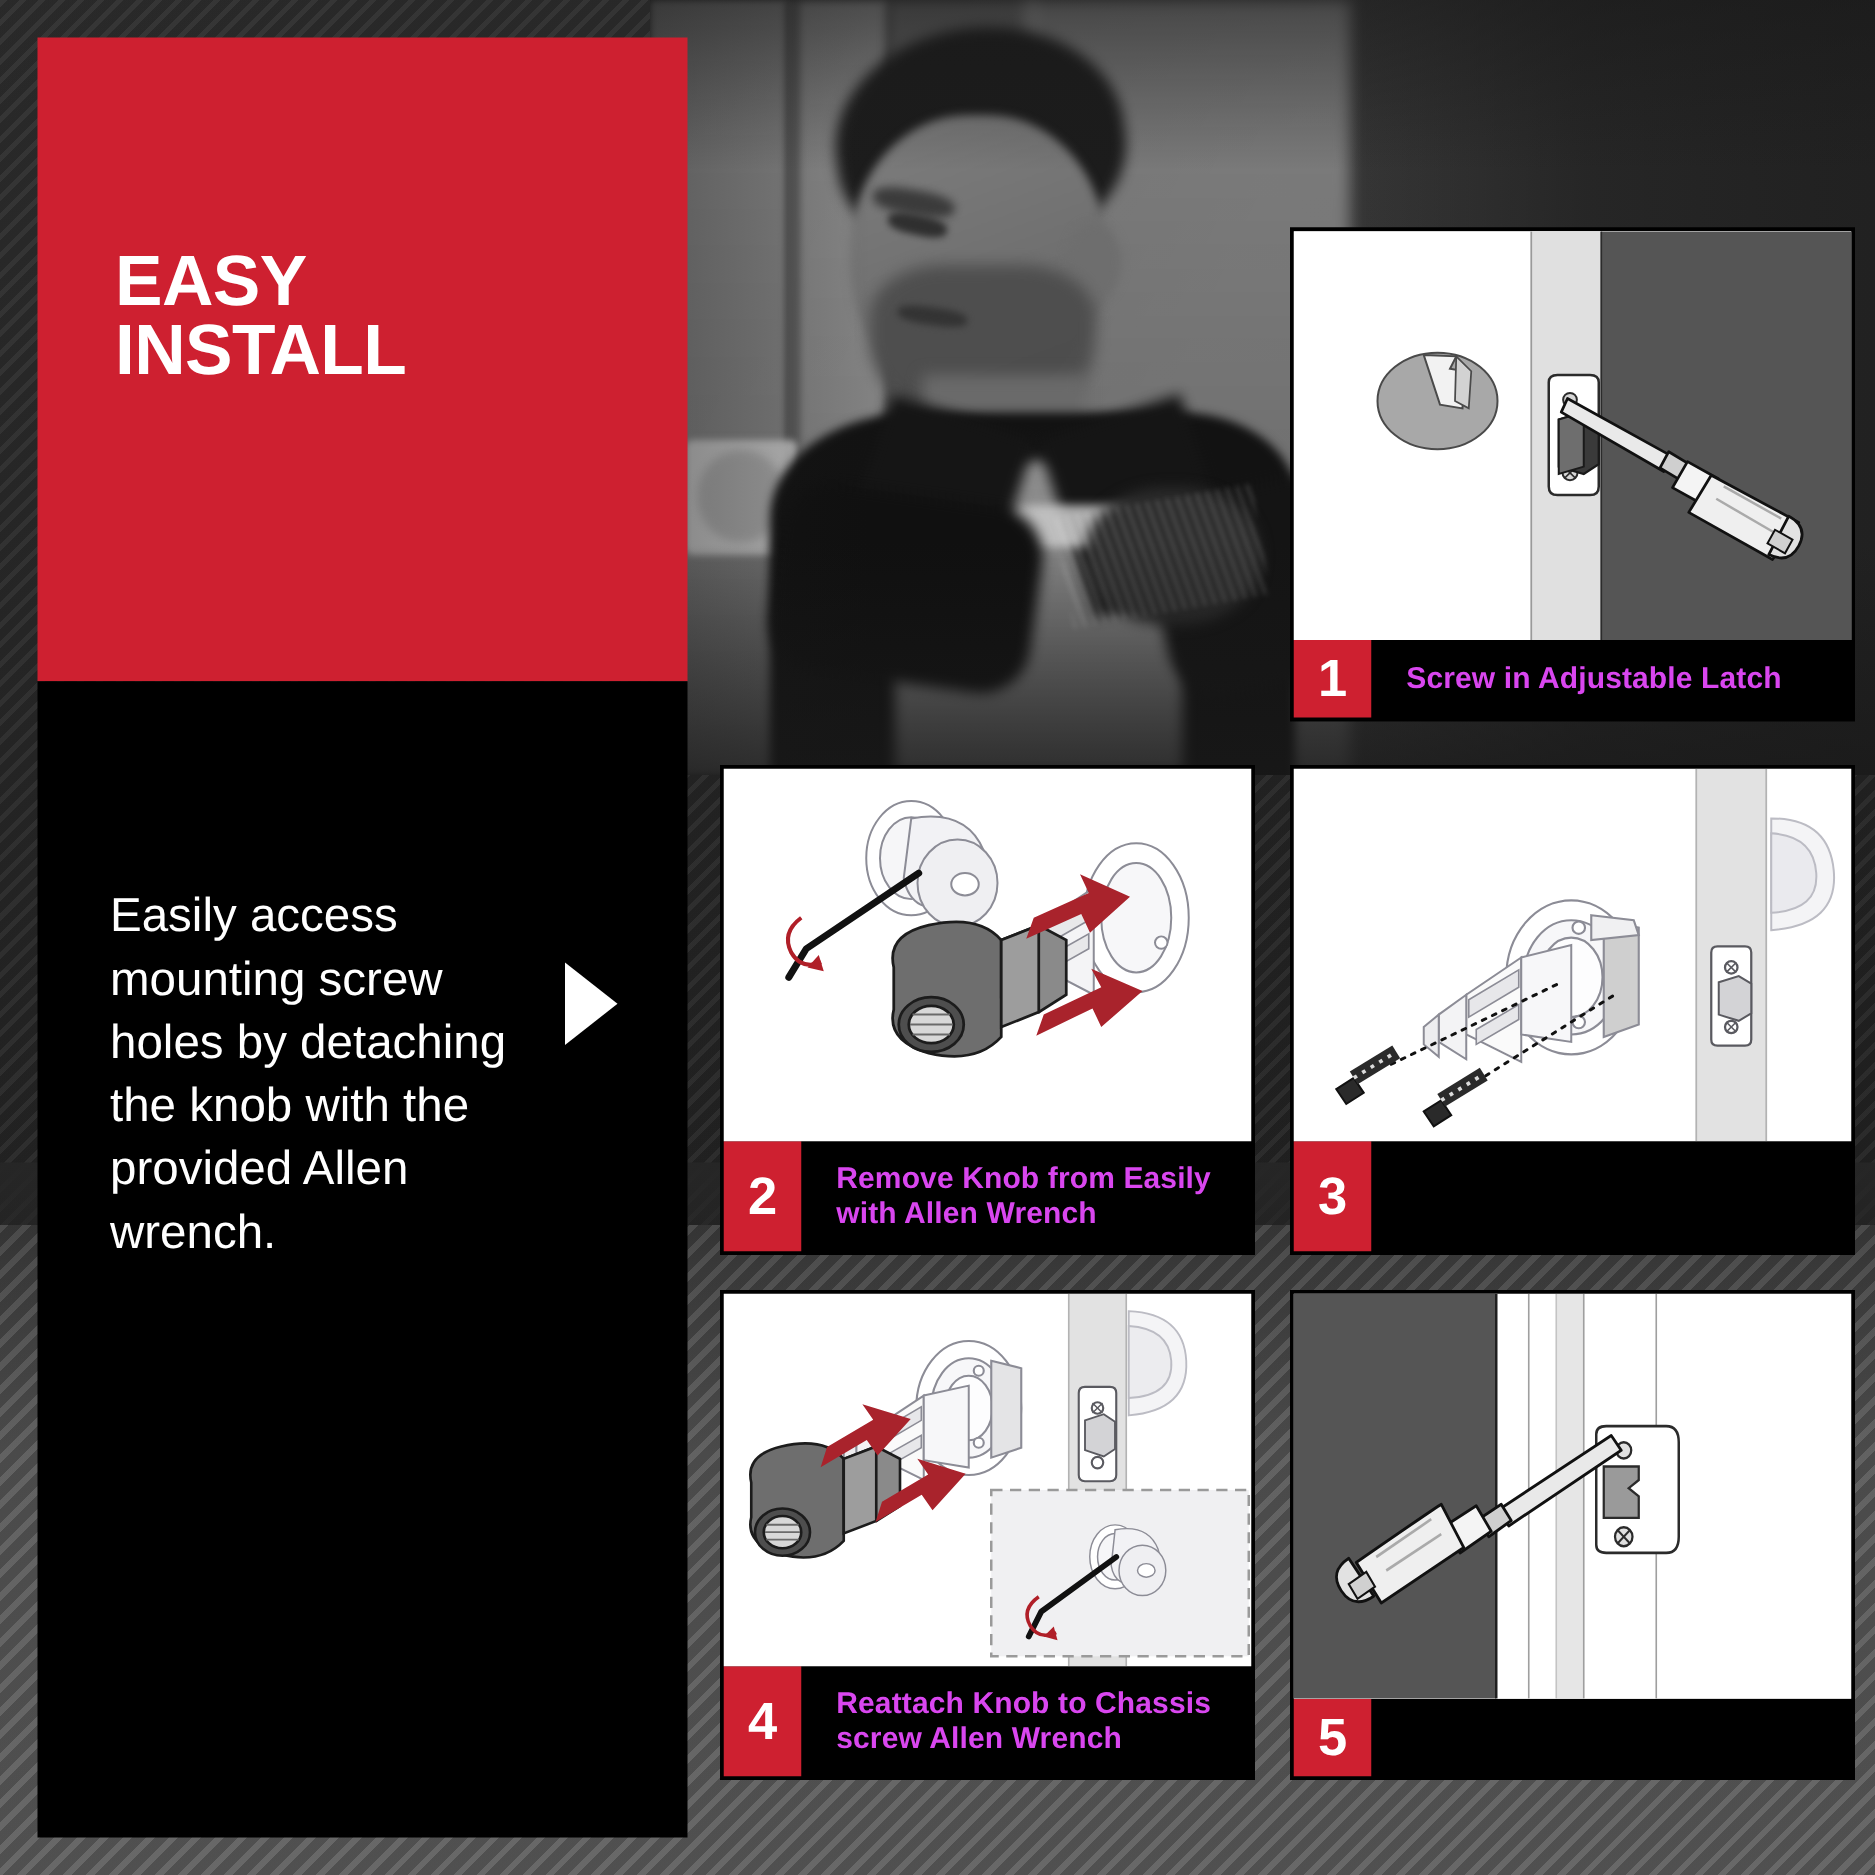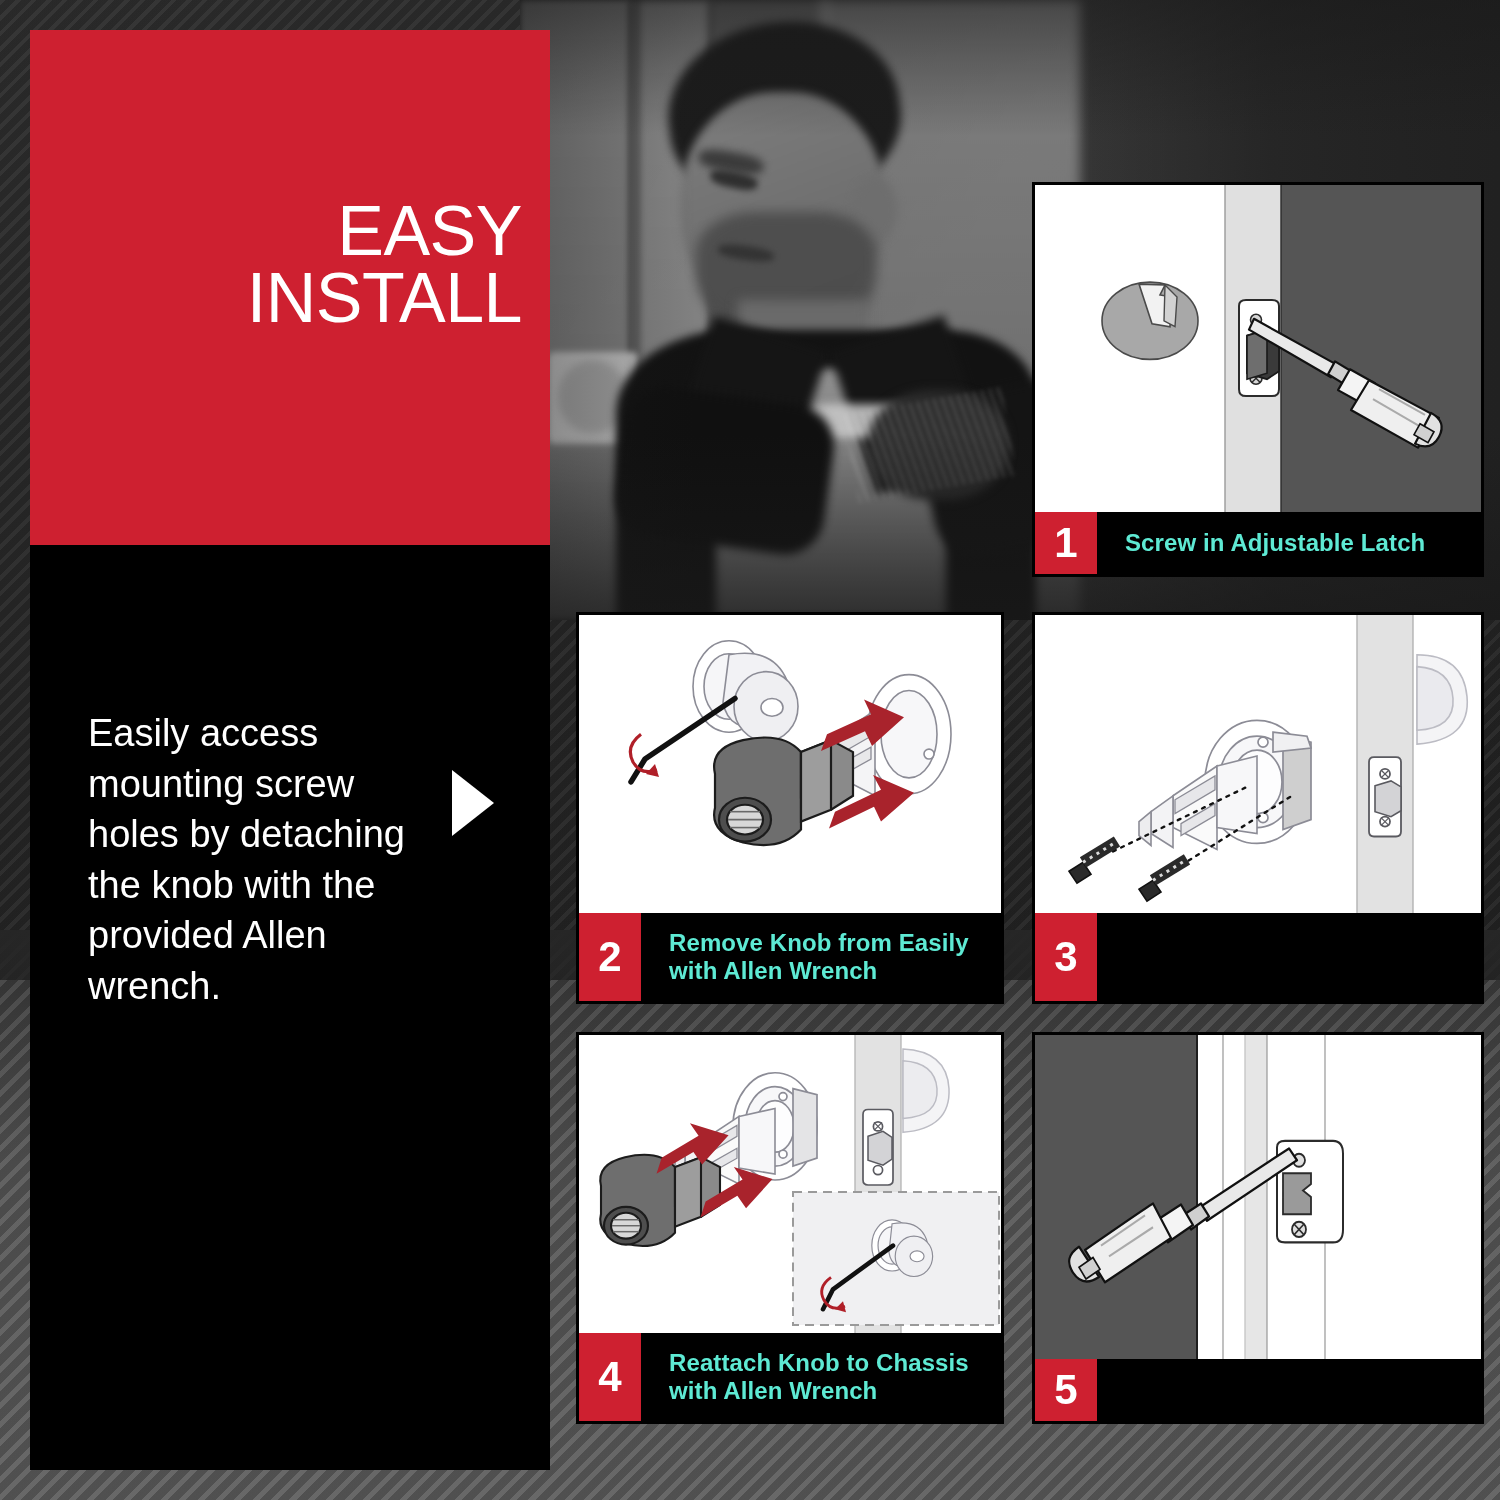--- a/index.html
+++ b/index.html
@@ -113,27 +113,26 @@
   }
 
   
   .hero-red {
     position: absolute; left: 30px; top: 30px; width: 520px; height: 515px;
     background: #ce2030;
   }
   .hero-title {
     position: absolute; left: 92px; top: 198px; width: 430px;
     color: #fff;
-    font-weight: 400;
-    font-size: 70px;
+    font-weight: 700;
+    font-size: 57px;
     line-height: 0.96;
     letter-spacing: -0.5px;
     font-stretch: condensed;
     text-transform: uppercase;
-    text-align: right;
   }
   .hero-black {
     position: absolute; left: 30px; top: 545px; width: 520px; height: 925px;
     background: #000;
   }
   .hero-body {
     position: absolute; left: 88px; top: 708px; width: 345px;
     color: #fff;
     font-size: 38px;
     line-height: 1.33;
@@ -175,21 +174,21 @@
     color: #fff;
     font-size: 42px;
     font-weight: 700;
     display: flex;
     align-items: center;
     justify-content: center;
     line-height: 1;
   }
   .step-cap.tall .step-num { flex-basis: 62px; }
   .step-label {
-    color: #5eead4;
+    color: #d946ef;
     font-size: 24px;
     font-weight: 700;
     line-height: 1.16;
     display: flex;
     align-items: center;
     padding-left: 28px;
     padding-right: 10px;
     white-space: pre-line;
     letter-spacing: 0.1px;
   }
@@ -486,21 +485,21 @@
         <g fill="none" stroke="#b01f28" stroke-width="2.8">
           <path d="M252 244 q-14 10 -7 23 q7 12 21 6"></path>
         </g>
         <path d="M264 268 l3 11 l-11 -3 z" fill="#b01f28"></path>
       </g>
     </svg>
   </div>
   <div class="step-cap tall">
     <div class="step-num">4</div>
     <div class="step-label">Reattach Knob to Chassis
-with Allen Wrench</div>
+screw Allen Wrench</div>
   </div>
 </div>
 
 <div class="step" id="step5">
   <div class="step-art">
     <svg class="art" viewBox="0 0 446 300" preserveAspectRatio="none">
       <rect x="0" y="0" width="446" height="300" fill="#ffffff"></rect>
       <rect x="0" y="0" width="162" height="300" fill="#555555"></rect>
       <rect x="162" y="0" width="26" height="300" fill="#ffffff"></rect>
       <rect x="188" y="0" width="22" height="300" fill="#ffffff"></rect>

